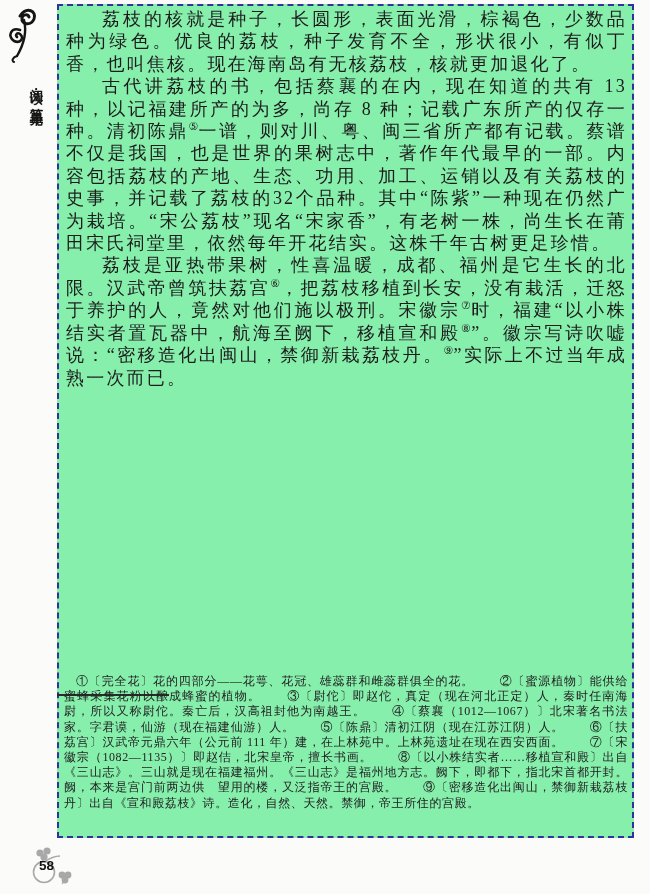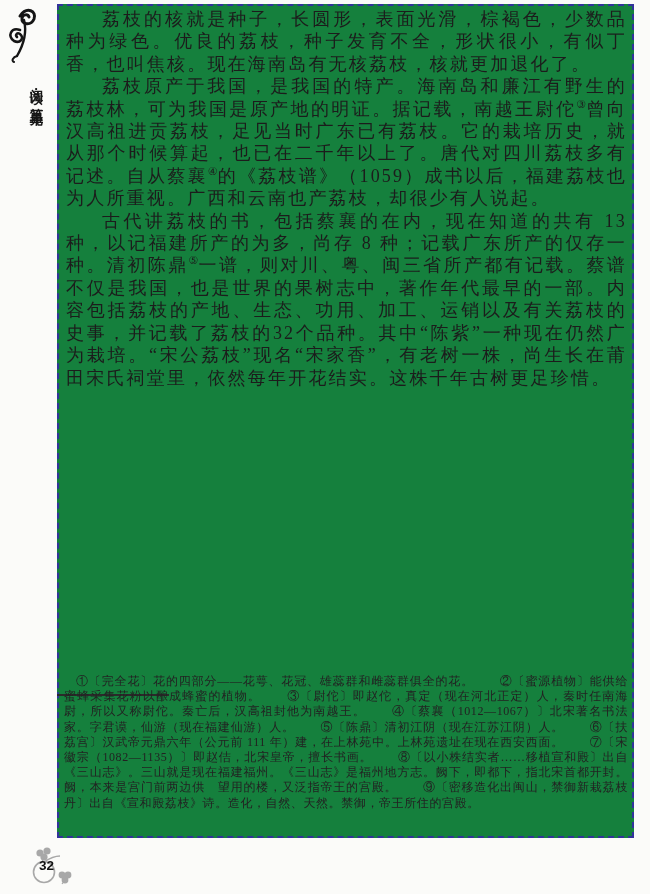--- a/index.html
+++ b/index.html
@@ -5,21 +5,21 @@
   html,body{margin:0;padding:0;}
   body{
     width:650px;height:894px;position:relative;overflow:hidden;
     background:#fbfbf9;
     font-family:"Liberation Sans","DejaVu Sans",sans-serif;
     color:#1b1b1b;
   }
   
   .page-box{
     position:absolute;left:57px;top:4px;width:577px;height:834px;
-    box-sizing:border-box;border:2px dashed #32329b;background:#15803d;
+    box-sizing:border-box;border:2px dashed #32329b;background:#86efac;
   }
   
   .body-text{
     position:absolute;top:2px;left:7px;right:5px;
     font-family:"Liberation Serif","DejaVu Serif",serif;
     font-size:18px;line-height:22.4px;letter-spacing:2.2px;
     text-align:justify;color:#1c1c1c;
   }
   .para{margin:0;text-indent:2em;}
   sup.fnref{font-size:11px;line-height:0;vertical-align:super;letter-spacing:0;}
@@ -62,36 +62,36 @@
     <path d="M17 15 C20 27 17 39 10 51" stroke="#151515" stroke-width="2.4" fill="none" stroke-linecap="round"></path>
     <path d="M10 51 C6 52 4 56 7 57" stroke="#151515" stroke-width="2" fill="none" stroke-linecap="round"></path>
   </svg>
 </div>
 
 <div class="chapter-label">阅读·第三单元</div>
 
 <div class="page-box">
   <div class="body-text">
       <p class="para">荔枝的核就是种子，长圆形，表面光滑，棕褐色，少数品种为绿色。优良的荔枝，种子发育不全，形状很小，有似丁香，也叫焦核。现在海南岛有无核荔枝，核就更加退化了。</p>
-      <p class="para">荔枝原产于我国，是我国的特产。海南岛和廉江有野生的荔枝林，可为我国是原产地的明证。据记载，南越王尉佗<sup class="fnref">③</sup>曾向汉高祖进贡荔枝，足见当时广东已有荔枝。它的栽培历史，就从那个时候算起，也已在二千年以上了。唐代对四川荔枝多有记述。自从蔡襄<sup class="fnref">④</sup>的《荔枝谱》（1059）成书以后，福建荔枝也为人所重视。广西和云南也产荔枝，却很少有人说起。</p>
       <p class="para">古代讲荔枝的书，包括蔡襄的在内，现在知道的共有 13 种，以记福建所产的为多，尚存 8 种；记载广东所产的仅存一种。清初陈鼎<sup class="fnref">⑤</sup>一谱，则对川、粤、闽三省所产都有记载。蔡谱不仅是我国，也是世界的果树志中，著作年代最早的一部。内容包括荔枝的产地、生态、功用、加工、运销以及有关荔枝的史事，并记载了荔枝的32个品种。其中“陈紫”一种现在仍然广为栽培。“宋公荔枝”现名“宋家香”，有老树一株，尚生长在莆田宋氏祠堂里，依然每年开花结实。这株千年古树更足珍惜。</p>
+      <p class="para">荔枝是亚热带果树，性喜温暖，成都、福州是它生长的北限。汉武帝曾筑扶荔宫<sup class="fnref">⑥</sup>，把荔枝移植到长安，没有栽活，迁怒于养护的人，竟然对他们施以极刑。宋徽宗<sup class="fnref">⑦</sup>时，福建“以小株结实者置瓦器中，航海至阙下，移植宣和殿<sup class="fnref">⑧</sup>”。徽宗写诗吹嘘说：“密移造化出闽山，禁御新栽荔枝丹。<sup class="fnref">⑨</sup>”实际上不过当年成熟一次而已。</p>
     </div>
   <div class="fn-sep"></div>
   <div class="fn-block"><span class="fn-item">①〔完全花〕花的四部分——花萼、花冠、雄蕊群和雌蕊群俱全的花。</span>　　<span class="fn-item">②〔蜜源植物〕能供给蜜蜂采集花粉以酿成蜂蜜的植物。</span>　　<span class="fn-item">③〔尉佗〕即赵佗，真定（现在河北正定）人，秦时任南海尉，所以又称尉佗。秦亡后，汉高祖封他为南越王。</span>　　<span class="fn-item">④〔蔡襄（1012—1067）〕北宋著名书法家。字君谟，仙游（现在福建仙游）人。</span>　　<span class="fn-item">⑤〔陈鼎〕清初江阴（现在江苏江阴）人。</span>　　<span class="fn-item">⑥〔扶荔宫〕汉武帝元鼎六年（公元前 111 年）建，在上林苑中。上林苑遗址在现在西安西面。</span>　　<span class="fn-item">⑦〔宋徽宗（1082—1135）〕即赵佶，北宋皇帝，擅长书画。</span>　　<span class="fn-item">⑧〔以小株结实者……移植宣和殿〕出自《三山志》。三山就是现在福建福州。《三山志》是福州地方志。阙下，即都下，指北宋首都开封。阙，本来是宫门前两边供　望用的楼，又泛指帝王的宫殿。</span>　　<span class="fn-item">⑨〔密移造化出闽山，禁御新栽荔枝丹〕出自《宣和殿荔枝》诗。造化，自然、天然。禁御，帝王所住的宫殿。</span></div>
 </div>
 
 <div class="pagenum-area">
   <svg class="flower-svg" width="60" height="44" viewBox="0 0 60 44">
     <circle cx="18" cy="26" r="10.5" fill="none" stroke="#a8a8a8" stroke-width="1.6"></circle>
     <path d="M18 16 C24 12 30 10 34 10" fill="none" stroke="#a8a8a8" stroke-width="1.4"></path>
     <g fill="#a8a8a8">
       <circle cx="14" cy="7" r="3.6"></circle>
         <circle cx="21" cy="5" r="3.6"></circle>
         <circle cx="18" cy="11" r="3.6"></circle>
       <circle cx="36" cy="29" r="3.4"></circle>
         <circle cx="42" cy="29" r="3.4"></circle>
         <circle cx="39" cy="34" r="3.4"></circle>
     </g>
     <path d="M18 11 L16 16" stroke="#a8a8a8" stroke-width="1.2"></path>
     <path d="M39 34 L36 38" stroke="#a8a8a8" stroke-width="1.2"></path>
   </svg>
-  <span class="pagenum">32</span>
+  <span class="pagenum">58</span>
 </div>
 
 </body></html>

